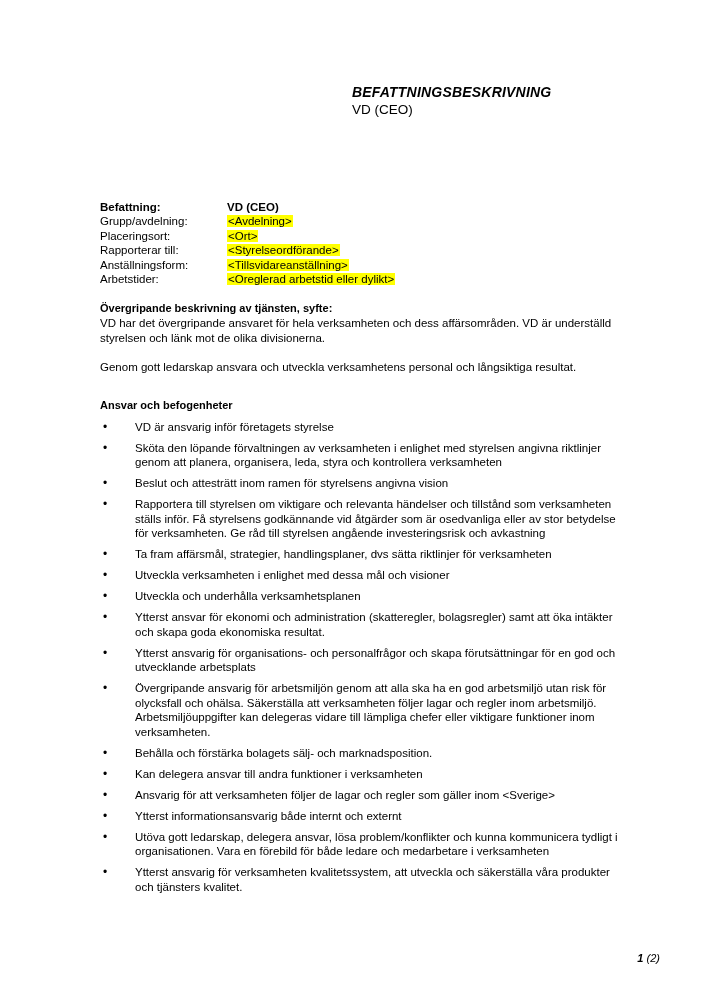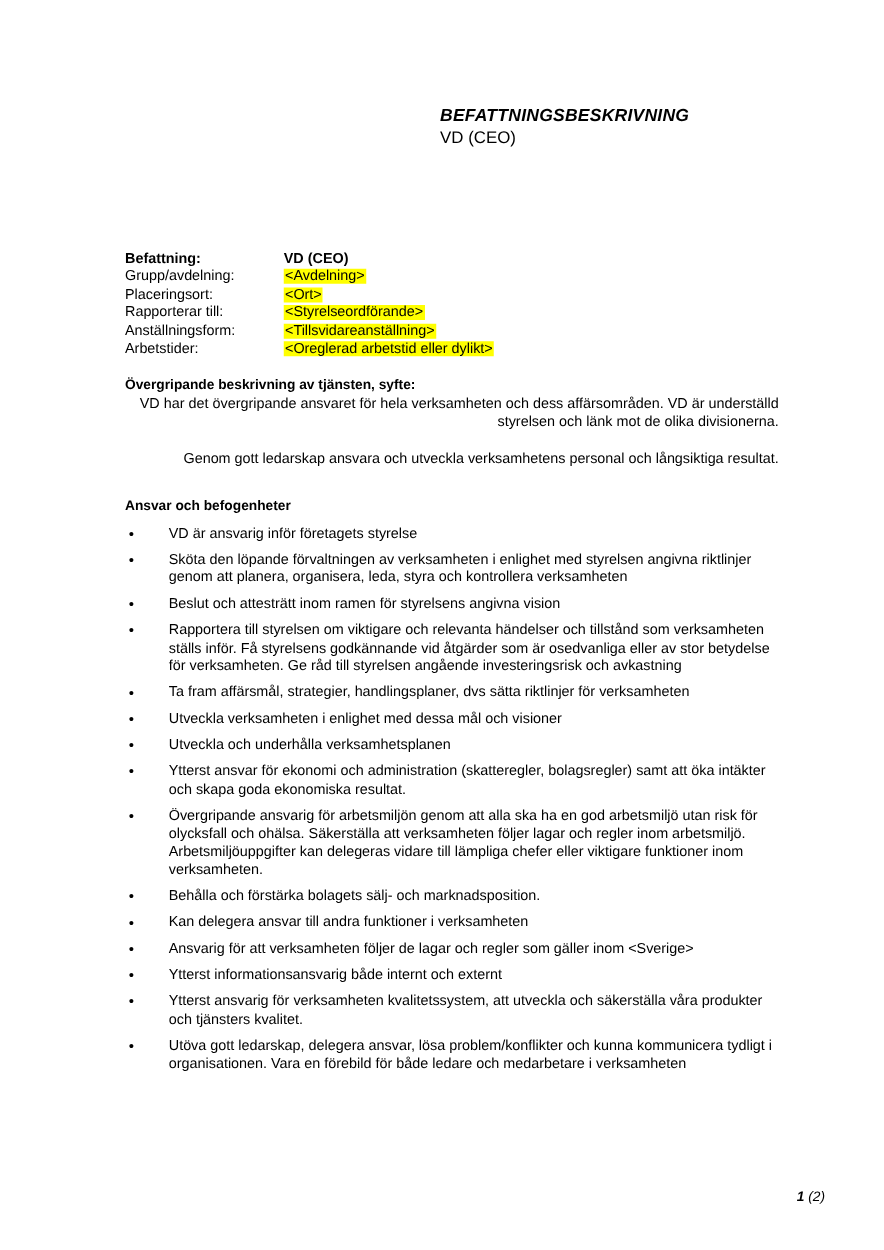--- a/index.html
+++ b/index.html
@@ -53,21 +53,21 @@
   }
   
   .section-heading {
     font-size: 11px;
     font-weight: bold;
     line-height: 15px;
   }
   .overview-heading { margin-top: 15px; }
   .resp-heading { margin-top: 24px; margin-bottom: 6px; }
   
-  .para { margin: 0; text-align: right; }
+  .para { margin: 0; }
   .para + .para { margin-top: 14.5px; }
   
   .bullet-list { list-style: none; }
   .bullet-item {
     position: relative;
     padding-left: 35px;
     margin-top: 6.5px;
   }
   .bullet-item::before {
     content: "\2022";
@@ -156,34 +156,35 @@
         <li class="bullet-item">Rapportera till styrelsen om viktigare och relevanta händelser och tillstånd som verksamheten ställs inför. Få styrelsens godkännande vid åtgärder som är osedvanliga eller av stor betydelse för verksamheten. Ge råd till styrelsen angående investeringsrisk och avkastning</li>
 
         <li class="bullet-item">Ta fram affärsmål, strategier, handlingsplaner, dvs sätta riktlinjer för verksamheten</li>
 
         <li class="bullet-item">Utveckla verksamheten i enlighet med dessa mål och visioner</li>
 
         <li class="bullet-item">Utveckla och underhålla verksamhetsplanen</li>
 
         <li class="bullet-item">Ytterst ansvar för ekonomi och administration (skatteregler, bolagsregler) samt att öka intäkter och skapa goda ekonomiska resultat.</li>
 
+        <li class="bullet-item">Ytterst ansvarig för organisations- och personalfrågor och skapa förutsättningar för en god och utvecklande arbetsplats</li>
 
         <li class="bullet-item">Övergripande ansvarig för arbetsmiljön genom att alla ska ha en god arbetsmiljö utan risk för olycksfall och ohälsa. Säkerställa att verksamheten följer lagar och regler inom arbetsmiljö. Arbetsmiljöuppgifter kan delegeras vidare till lämpliga chefer eller viktigare funktioner inom verksamheten.</li>
 
         <li class="bullet-item">Behålla och förstärka bolagets sälj- och marknadsposition.</li>
 
         <li class="bullet-item">Kan delegera ansvar till andra funktioner i verksamheten</li>
 
         <li class="bullet-item">Ansvarig för att verksamheten följer de lagar och regler som gäller inom &lt;Sverige&gt;</li>
 
         <li class="bullet-item">Ytterst informationsansvarig både internt och externt</li>
 
+        <li class="bullet-item">Utöva gott ledarskap, delegera ansvar, lösa problem/konflikter och kunna kommunicera tydligt i organisationen. Vara en förebild för både ledare och medarbetare i verksamheten</li>
+
         <li class="bullet-item">Ytterst ansvarig för verksamheten kvalitetssystem, att utveckla och säkerställa våra produkter och tjänsters kvalitet.</li>
-
-        <li class="bullet-item">Utöva gott ledarskap, delegera ansvar, lösa problem/konflikter och kunna kommunicera tydligt i organisationen. Vara en förebild för både ledare och medarbetare i verksamheten</li>
       </ul>
 
   </div>
 
   <div class="footer">
     <span class="pg-num">1</span>
     <span class="pg-total">(2)</span>
   </div>
 
 </div>

